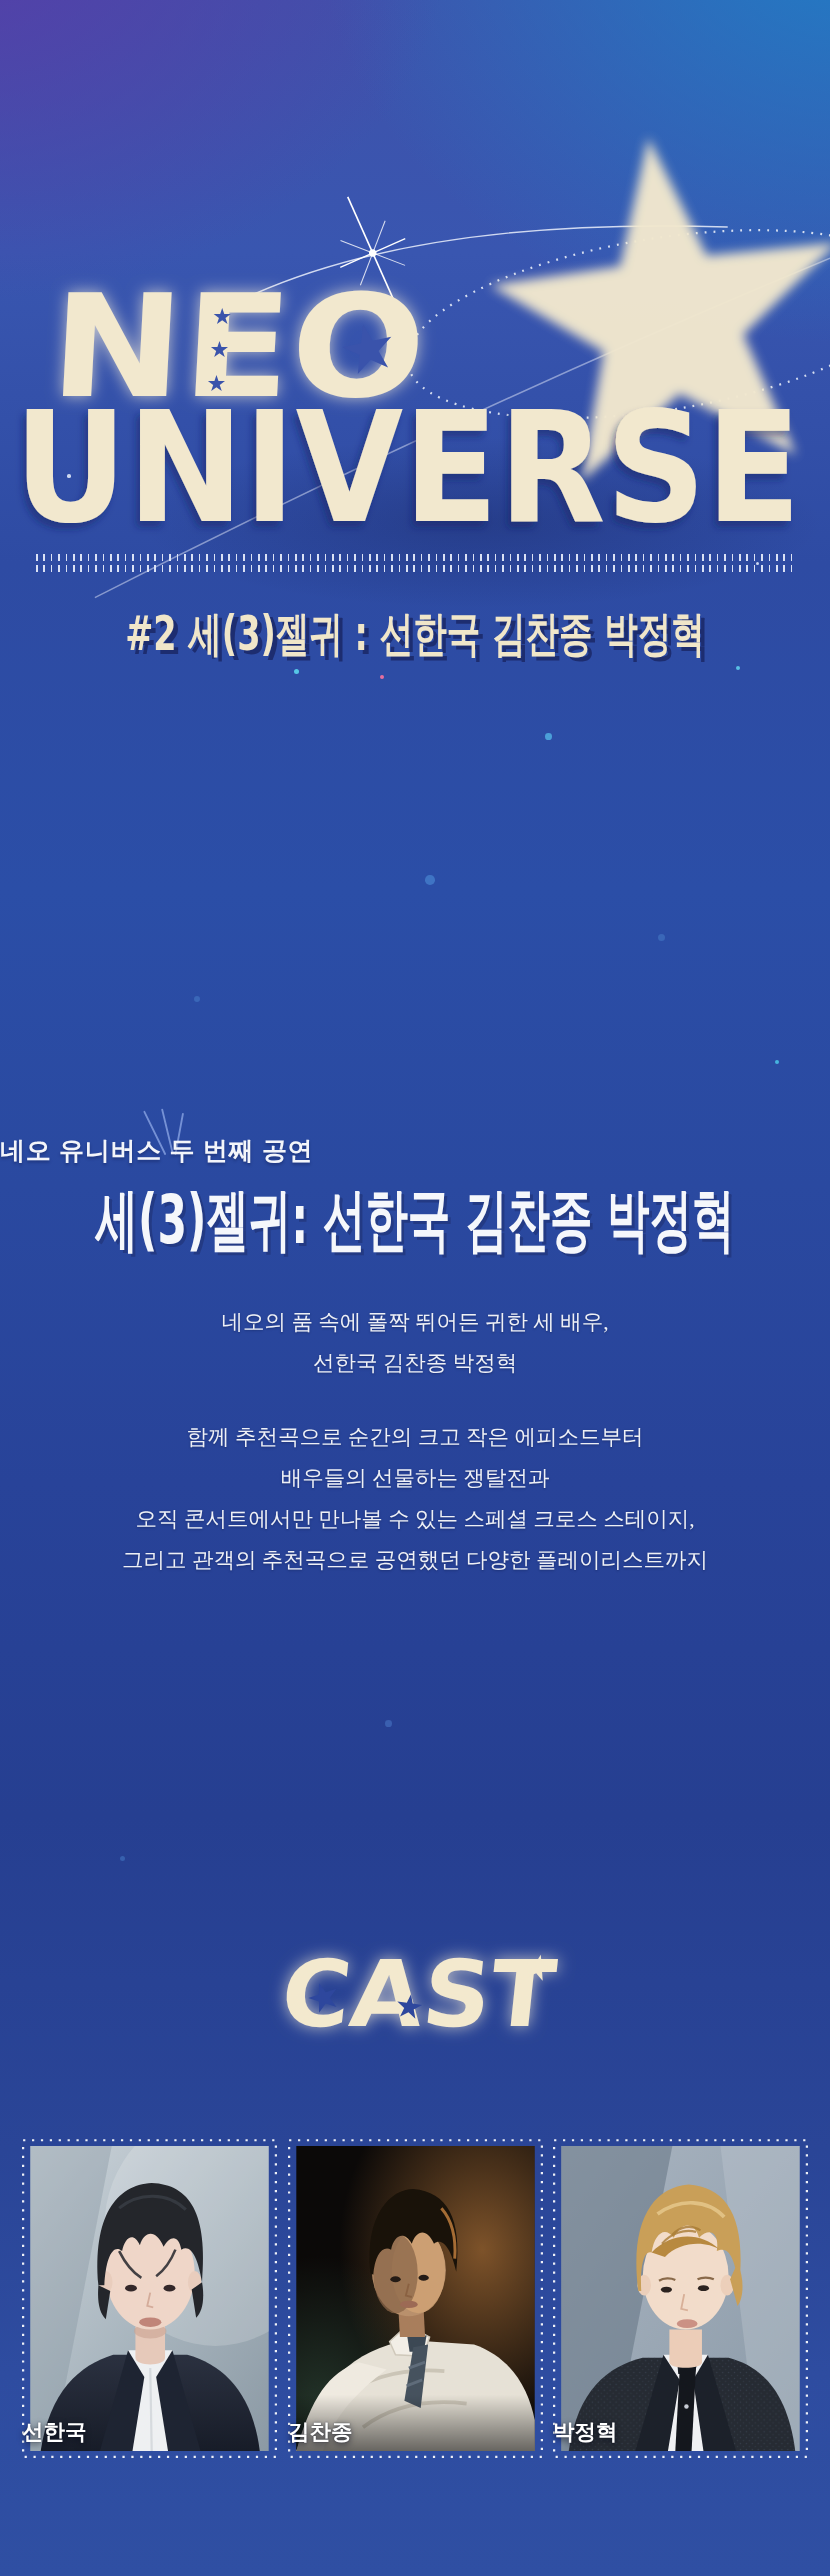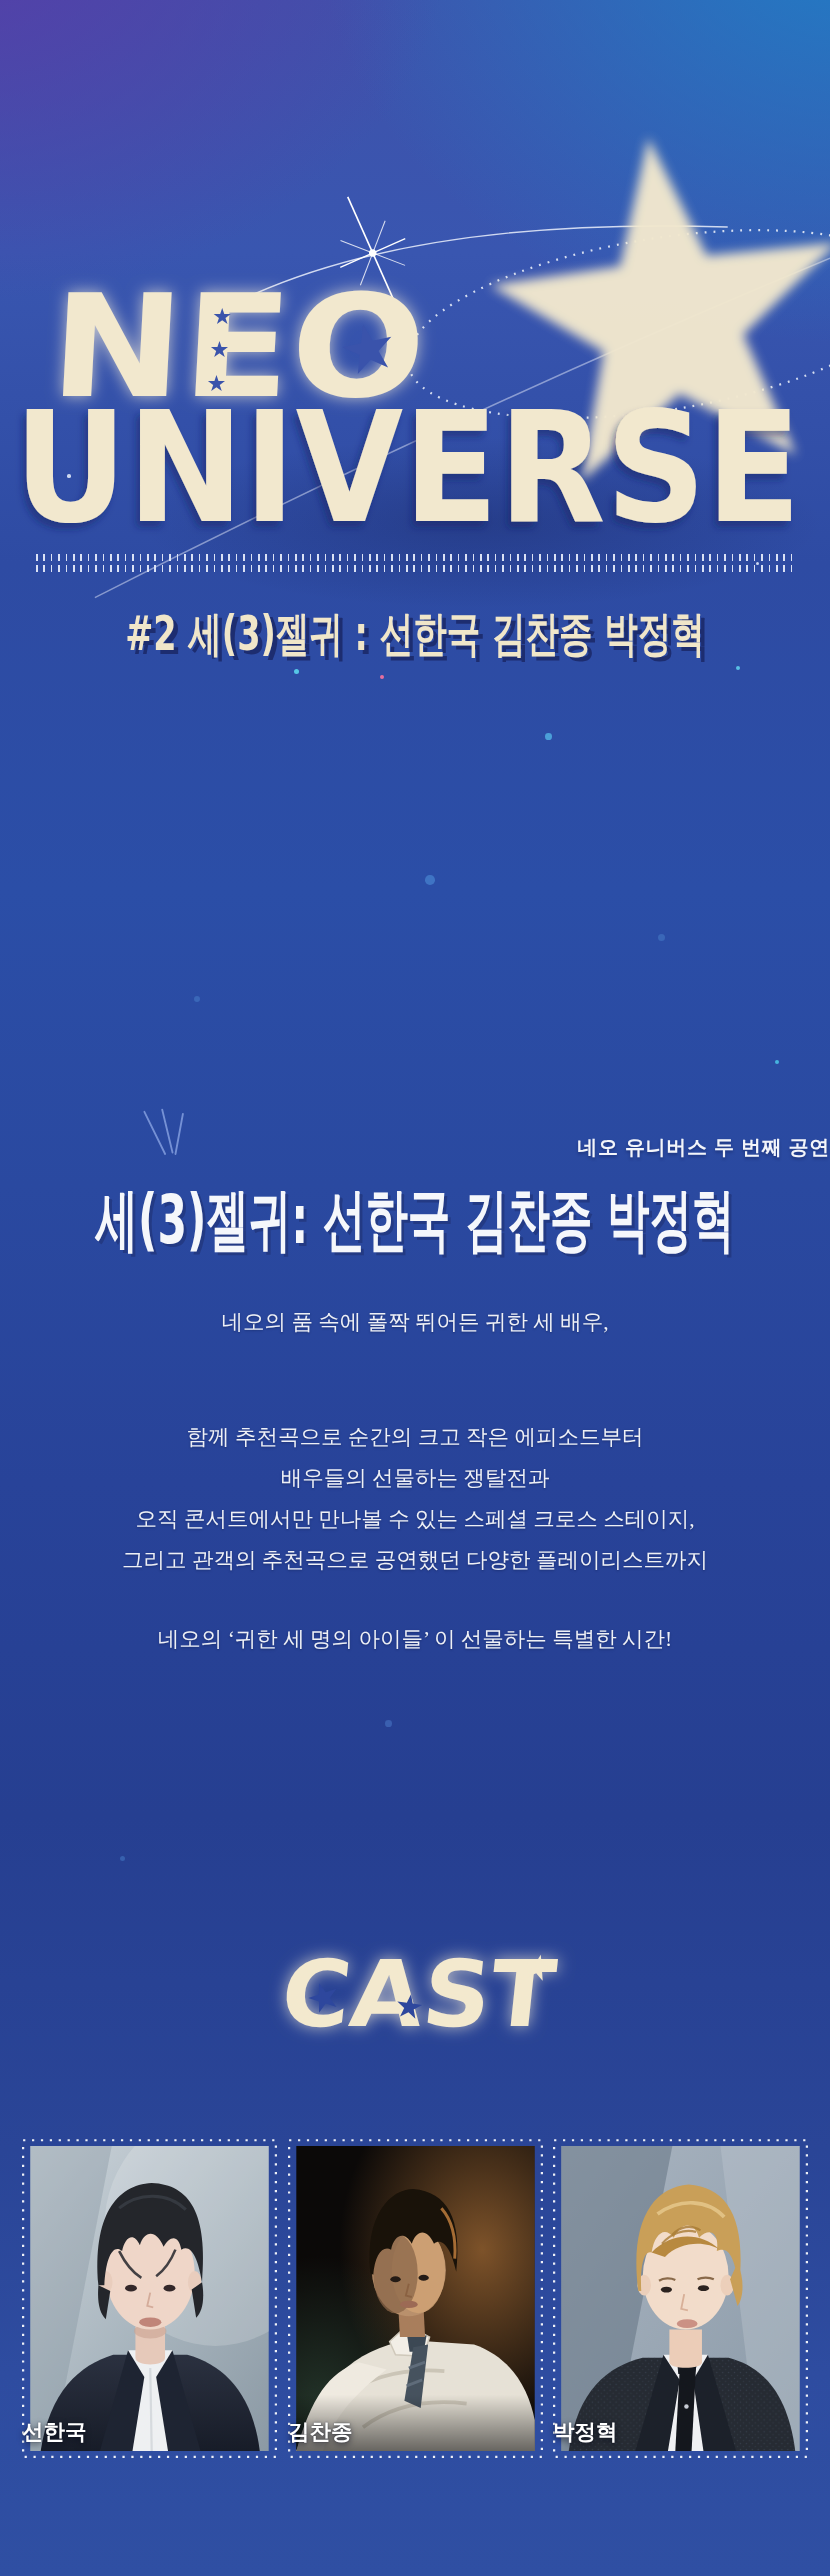--- a/index.html
+++ b/index.html
@@ -17,22 +17,22 @@
     background:
       radial-gradient(778px 578px at -4% -8%, rgba(86,62,168,.95) 0%, rgba(86,62,168,0) 62%),
       radial-gradient(852px 652px at 104% -10%, rgba(28,132,202,.88) 0%, rgba(28,132,202,0) 64%),
       radial-gradient(474px 119px at 58% 72%, rgba(16,26,78,.30), rgba(16,26,78,0) 72%);
   }
   .tick-row{
     left:36px;width:759px;height:6.7px;
     background:repeating-linear-gradient(90deg, rgba(228,234,250,.95) 0 1.5px, rgba(0,0,0,0) 1.5px 7.4px);
   }
   .kicker{
-    left:0;top:1134px;width:830px;text-align:right;
-    font-size:20px;font-weight:bold;letter-spacing:0.7px;color:#f3f5fa;
+    left:0;top:1134px;width:830px;text-align:left;
+    font-size:25px;font-weight:bold;letter-spacing:0.7px;color:#f3f5fa;
     text-shadow:0 1.5px 3px rgba(12,22,70,.4);
   }
   .para{
     left:0;width:830px;text-align:center;color:#eef0f6;
     font-family:"Liberation Serif","DejaVu Serif",serif;
     font-size:21.5px;line-height:41px;text-shadow:0 0.7px 2.2px rgba(10,20,60,.4);
   }
   .dot{position:absolute;border-radius:50%;}
   .card{position:absolute;top:2139px;width:255px;height:319px;}
   .card .border-svg{position:absolute;left:0;top:0;}
@@ -118,32 +118,30 @@
 
   <div class="abs kicker">네오 유니버스 두 번째 공연</div>
 
   <svg class="abs" style="left:0;top:1165px" width="830" height="104" viewBox="0 0 1120 140">
     <text x="564" y="109" text-anchor="middle" textLength="862" lengthAdjust="spacingAndGlyphs" font-size="92" font-weight="bold" fill="#1f2f6f" opacity="0.55">세(3)젤귀: 선한국 김찬종 박정혁</text>
     <text x="560" y="105" text-anchor="middle" textLength="862" lengthAdjust="spacingAndGlyphs" font-size="92" font-weight="bold" fill="#f5f7fb">세(3)젤귀: 선한국 김찬종 박정혁</text>
   </svg>
 
   <div class="abs para" style="top:1302px">
     <div>네오의 품 속에 폴짝 뛰어든 귀한 세 배우,</div>
+    <div>선한국 김찬종 박정혁</div>
   </div>
 
   <div class="abs para" style="top:1417px">
     <div>함께 추천곡으로 순간의 크고 작은 에피소드부터</div>
     <div>배우들의 선물하는 쟁탈전과</div>
     <div>오직 콘서트에서만 만나볼 수 있는 스페셜 크로스 스테이지,</div>
     <div>그리고 관객의 추천곡으로 공연했던 다양한 플레이리스트까지</div>
   </div>
 
-  <div class="abs para" style="top:1619px">
-    <div>네오의 ‘귀한 세 명의 아이들’ 이 선물하는 특별한 시간!</div>
-  </div>
 
   <svg class="abs" style="left:0;top:1936px" width="830" height="126" viewBox="0 0 1120 170">
     <g filter="url(#glowtext)">
       <text x="560" y="122" text-anchor="middle" textLength="368" lengthAdjust="spacingAndGlyphs" font-size="124" font-weight="bold" fill="#f3e9ce" transform="translate(13 0) skewX(-6)">CAST</text>
     </g>
     <text x="438" y="100" text-anchor="middle" font-size="52" fill="#2e479d" transform="rotate(-18 438 86)">★</text>
     <text x="552" y="110" text-anchor="middle" font-size="44" fill="#2e479d" transform="rotate(8 552 96)">★</text>
     <text x="725" y="58" text-anchor="middle" font-size="46" fill="#f3e9ce" transform="rotate(14 725 44)">★</text>
   </svg>
 

